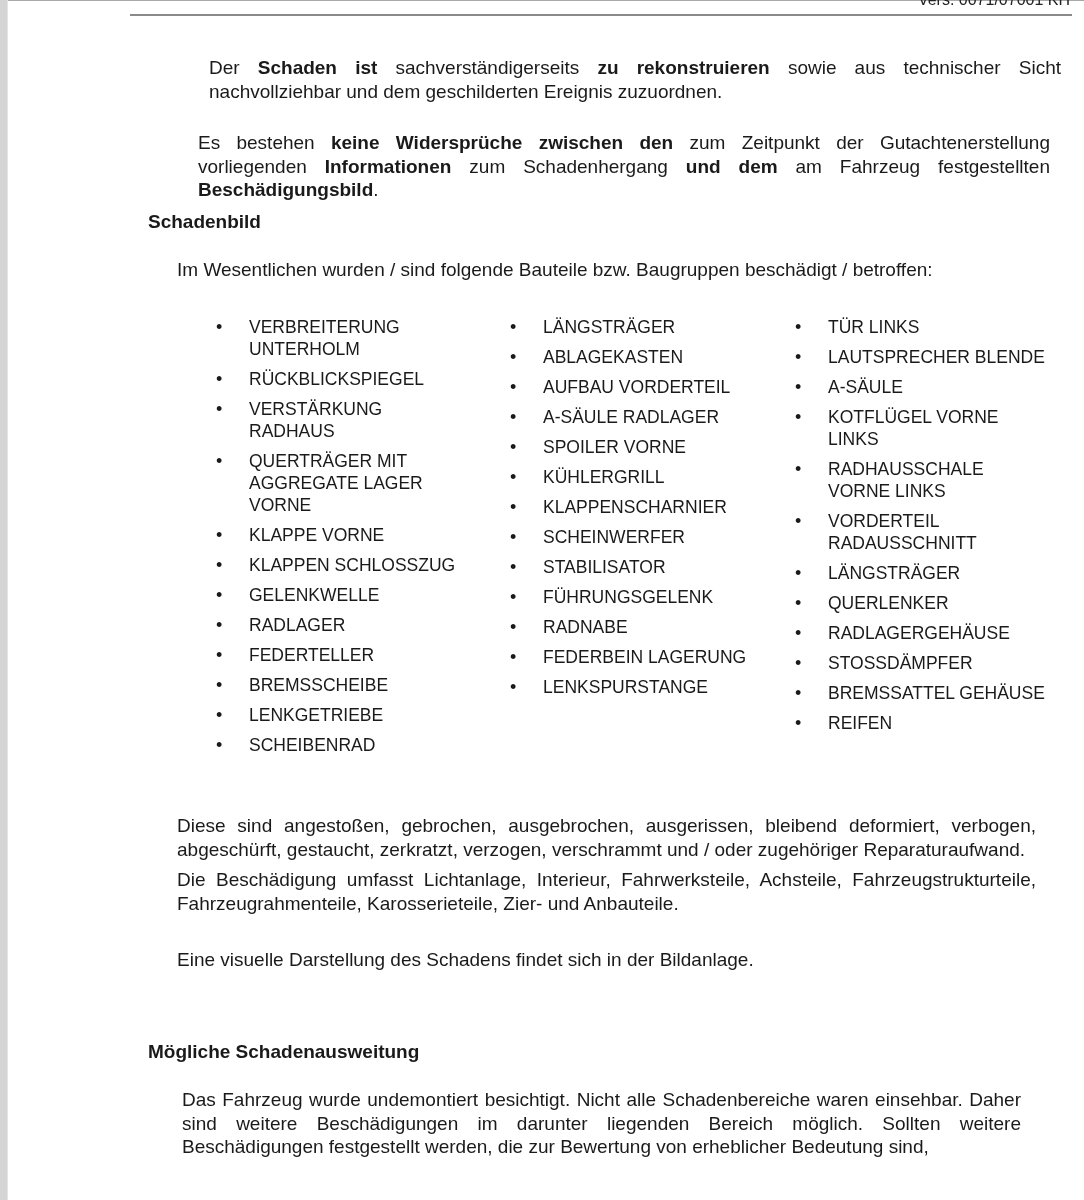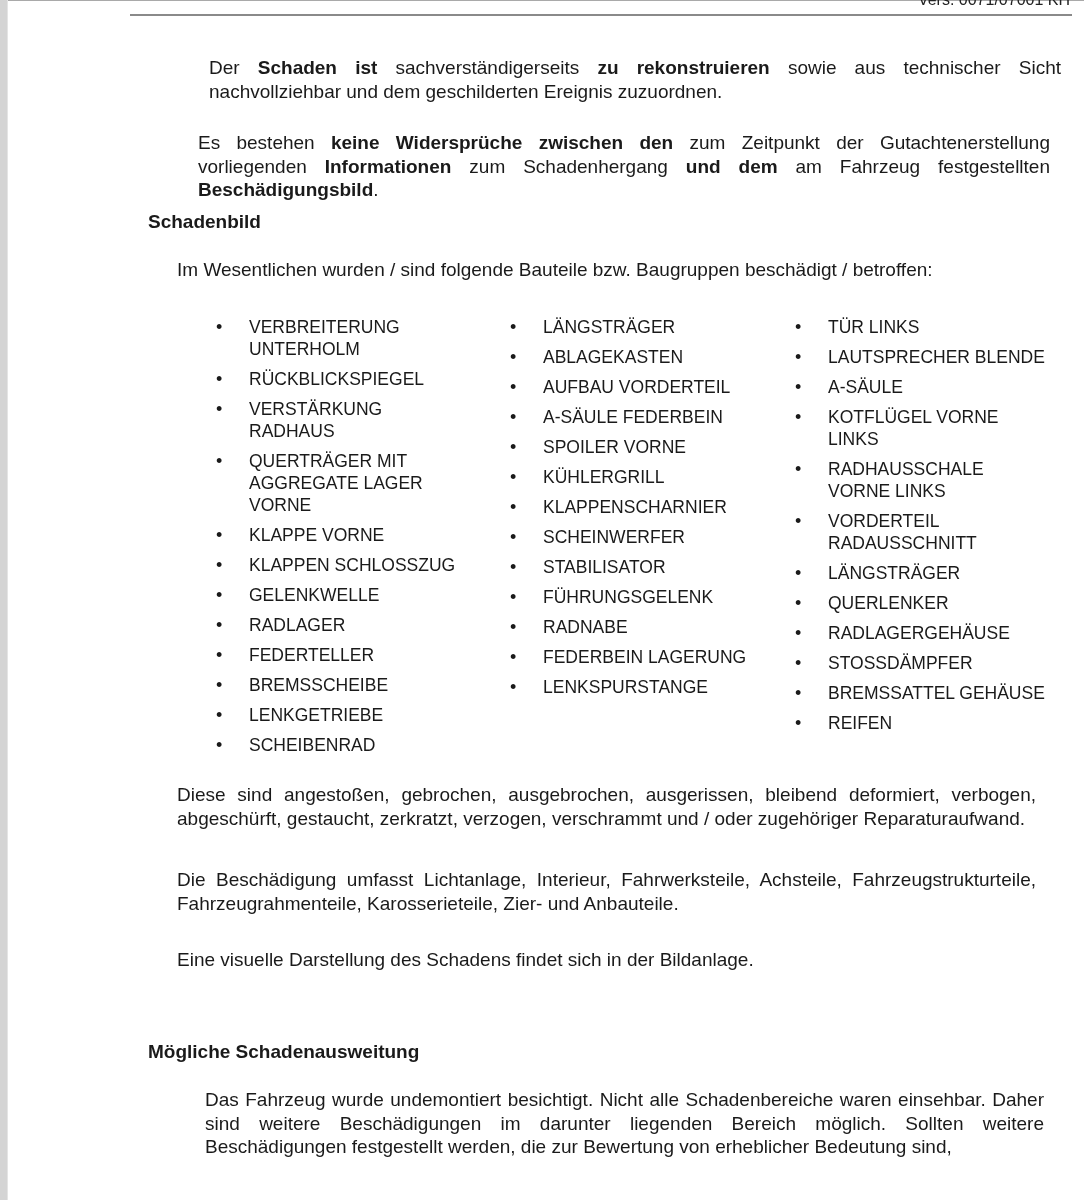--- a/index.html
+++ b/index.html
@@ -96,21 +96,21 @@
     <li>
       <span class="bullet">•</span>
       <span class="txt">ABLAGEKASTEN</span>
     </li>
     <li>
       <span class="bullet">•</span>
       <span class="txt">AUFBAU VORDERTEIL</span>
     </li>
     <li>
       <span class="bullet">•</span>
-      <span class="txt">A-SÄULE FEDERBEIN</span>
+      <span class="txt">A-SÄULE RADLAGER</span>
     </li>
     <li>
       <span class="bullet">•</span>
       <span class="txt">SPOILER VORNE</span>
     </li>
     <li>
       <span class="bullet">•</span>
       <span class="txt">KÜHLERGRILL</span>
     </li>
     <li>
@@ -186,23 +186,23 @@
     <li>
       <span class="bullet">•</span>
       <span class="txt">BREMSSATTEL GEHÄUSE</span>
     </li>
     <li>
       <span class="bullet">•</span>
       <span class="txt">REIFEN</span>
     </li>
   </ul>
 
-<div class="para" style="left:177px; top:783px; width:859px;">Diese sind angestoßen, gebrochen, ausgebrochen, ausgerissen, bleibend deformiert, verbogen, abgeschürft, gestaucht, zerkratzt, verzogen, verschrammt und / oder zugehöriger Reparaturaufwand.</div>
+<div class="para" style="left:177px; top:814px; width:859px;">Diese sind angestoßen, gebrochen, ausgebrochen, ausgerissen, bleibend deformiert, verbogen, abgeschürft, gestaucht, zerkratzt, verzogen, verschrammt und / oder zugehöriger Reparaturaufwand.</div>
 
 <div class="para" style="left:177px; top:868px; width:859px;">Die Beschädigung umfasst Lichtanlage, Interieur, Fahrwerksteile, Achsteile, Fahrzeugstrukturteile, Fahrzeugrahmenteile, Karosserieteile, Zier- und Anbauteile.</div>
 
 <div class="para" style="left:177px; top:948px; width:859px; text-align:left;">Eine visuelle Darstellung des Schadens findet sich in der Bildanlage.</div>
 
 <div class="heading" style="top:1041px;">Mögliche Schadenausweitung</div>
 
-<div class="para" style="left:182px; top:1088px; width:839px;margin-left:23px;">Das Fahrzeug wurde undemontiert besichtigt. Nicht alle Schadenbereiche waren einsehbar. Daher sind weitere Beschädigungen im darunter liegenden Bereich möglich. Sollten weitere Beschädigungen festgestellt werden, die zur Bewertung von erheblicher Bedeutung sind,</div>
+<div class="para" style="left:182px; top:1088px; width:839px;">Das Fahrzeug wurde undemontiert besichtigt. Nicht alle Schadenbereiche waren einsehbar. Daher sind weitere Beschädigungen im darunter liegenden Bereich möglich. Sollten weitere Beschädigungen festgestellt werden, die zur Bewertung von erheblicher Bedeutung sind,</div>
 
 <div class="page-num">Seite 5</div>
 
 </body></html>

